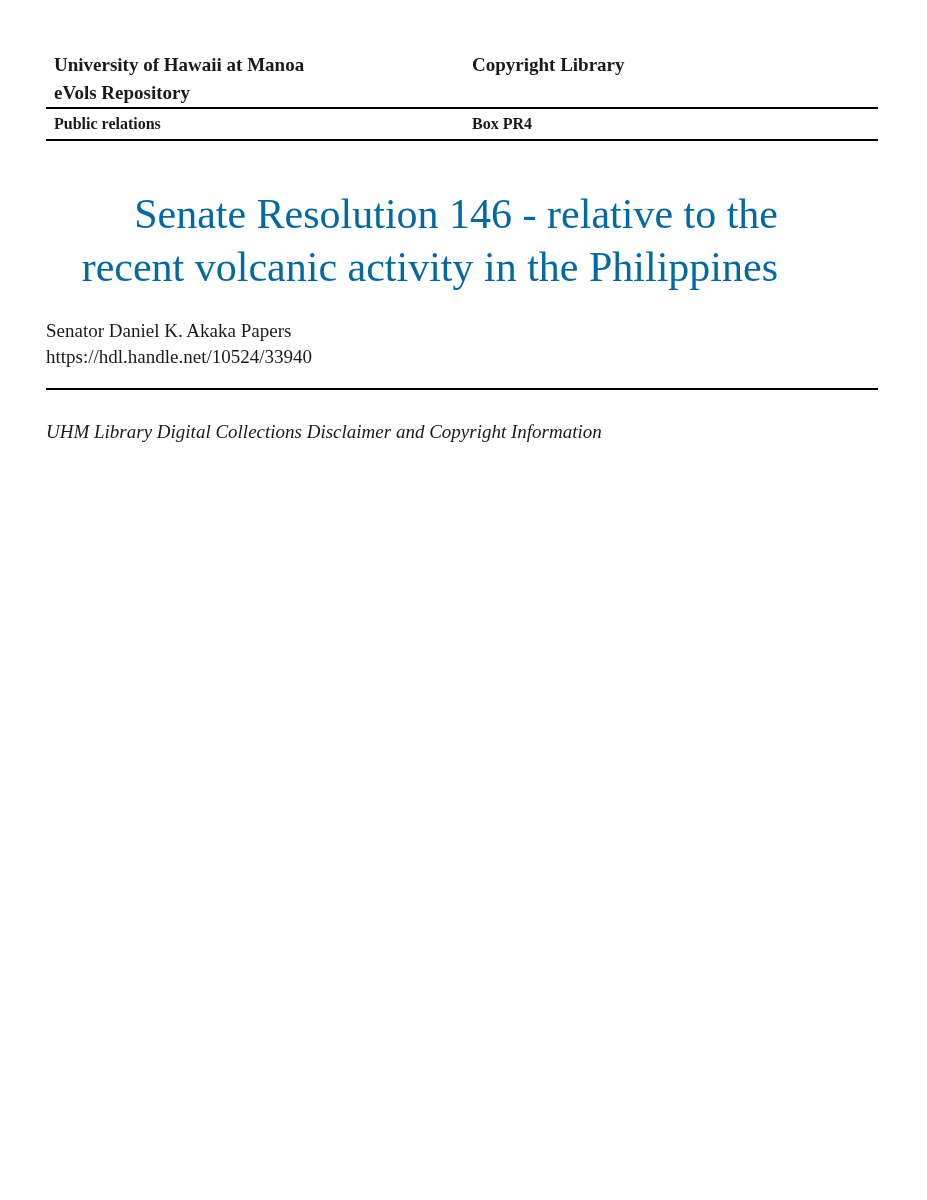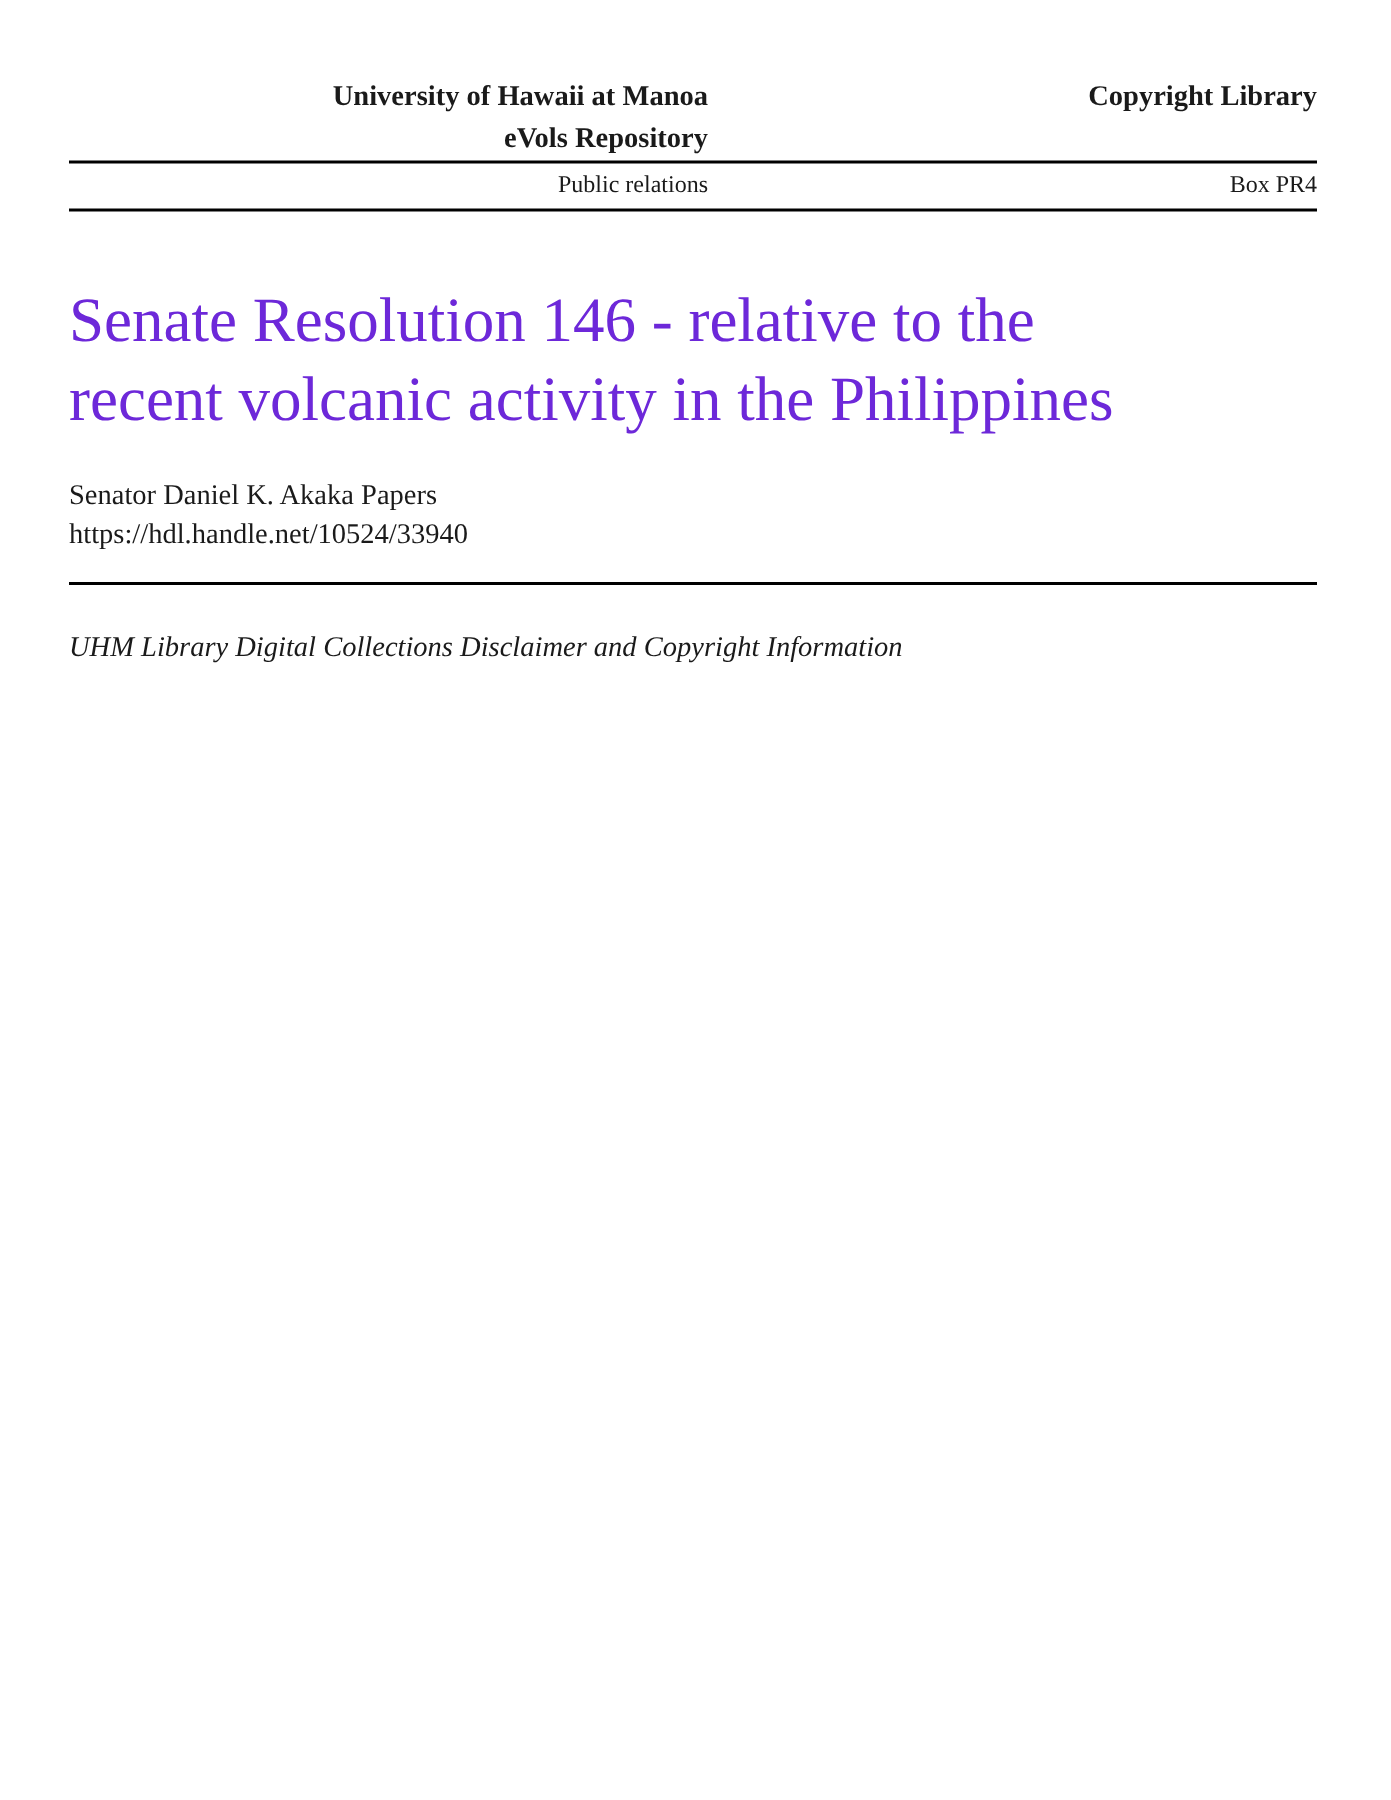--- a/index.html
+++ b/index.html
@@ -23,49 +23,49 @@
   }
 
   
   .header-table {
     margin-top: 51px;
     width: 100%;
   }
   .hdr-row {
     display: grid;
     grid-template-columns: 426px 1fr;
-    text-align: right;
   }
   .hdr-bold-rows {
     border-bottom: 2.5px solid #000000;
   }
   .hdr-bold-rows .cell {
     font-size: 19px;
     line-height: 28px;
     font-weight: bold;
   }
   .hdr-small-row {
     border-bottom: 2.5px solid #000000;
   }
   .hdr-small-row .cell {
     font-size: 16px;
     line-height: 30px;
-    font-weight: normal;
+    font-weight: bold;
   }
   .cell.c1 { padding-left: 8px; }
   .cell.c2 { padding-left: 0; }
 
   
   .doc-title {
-    margin: 47px 0 0 0;
+    margin: 47px 0 0 12px;
     width: 720px;
     font-size: 42px;
     line-height: 53px;
     font-weight: normal;
-    color: #6d28d9;
+    color: #0369a1;
+    text-align: right;
   }
   .doc-title span { display: block; }
 
   
   .meta {
     margin-top: 24px;
     font-size: 19px;
     line-height: 26px;
   }
   .meta div { white-space: nowrap; }

